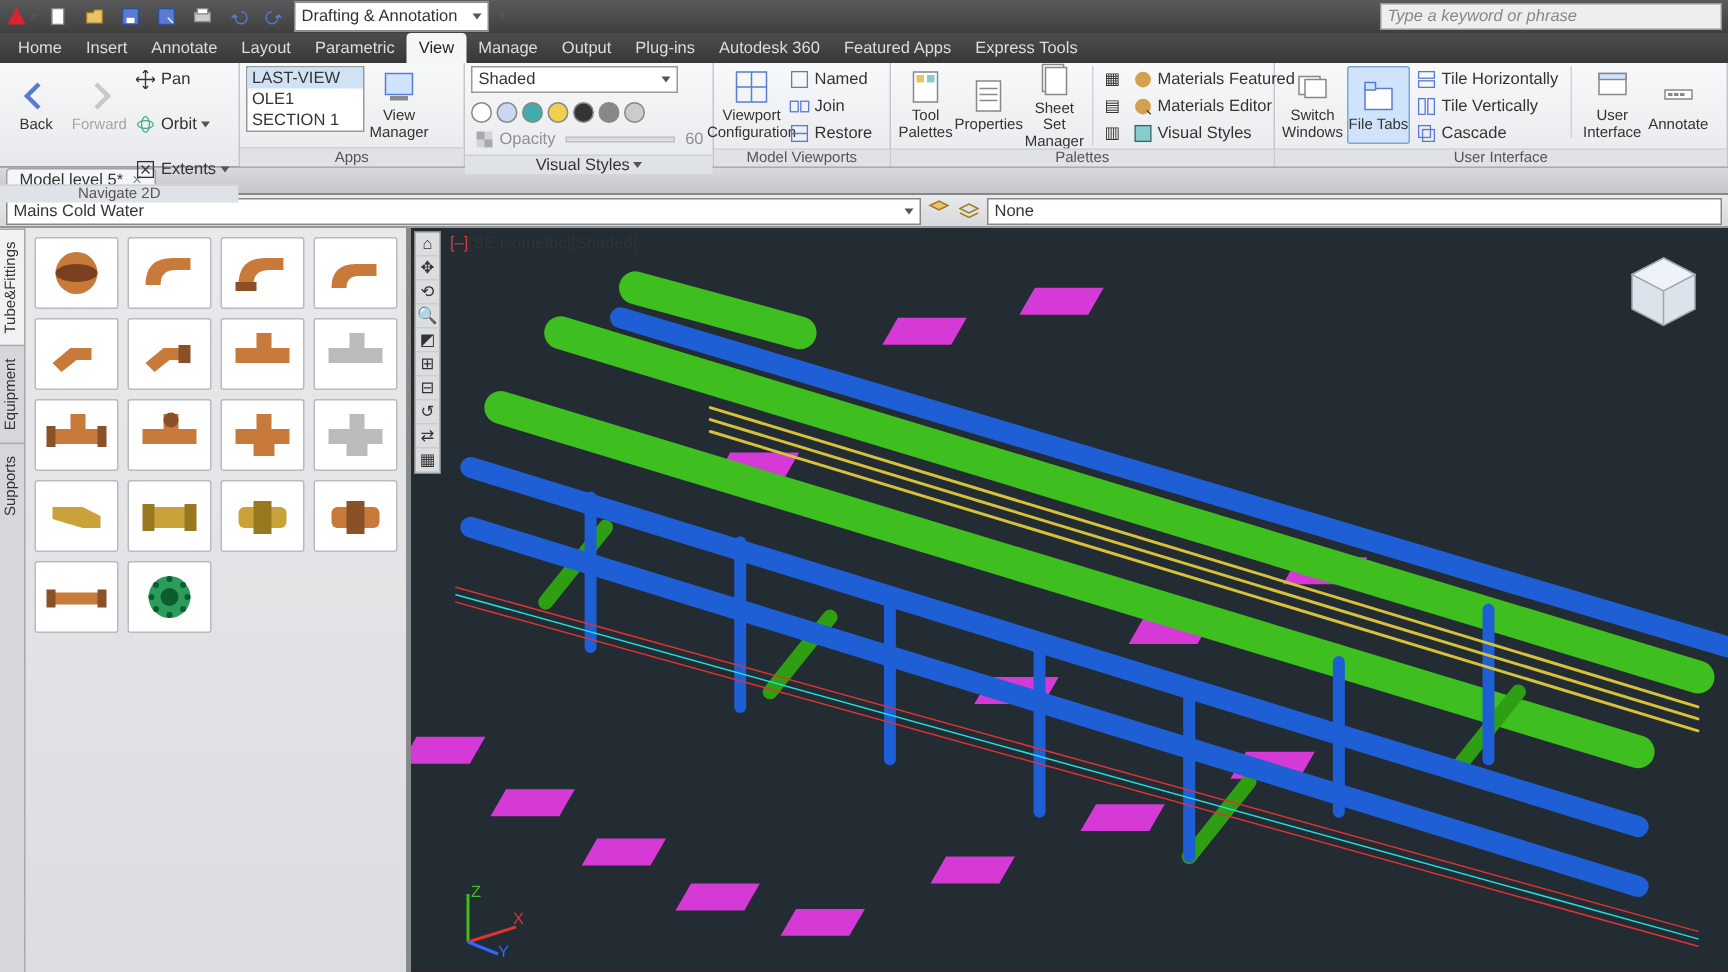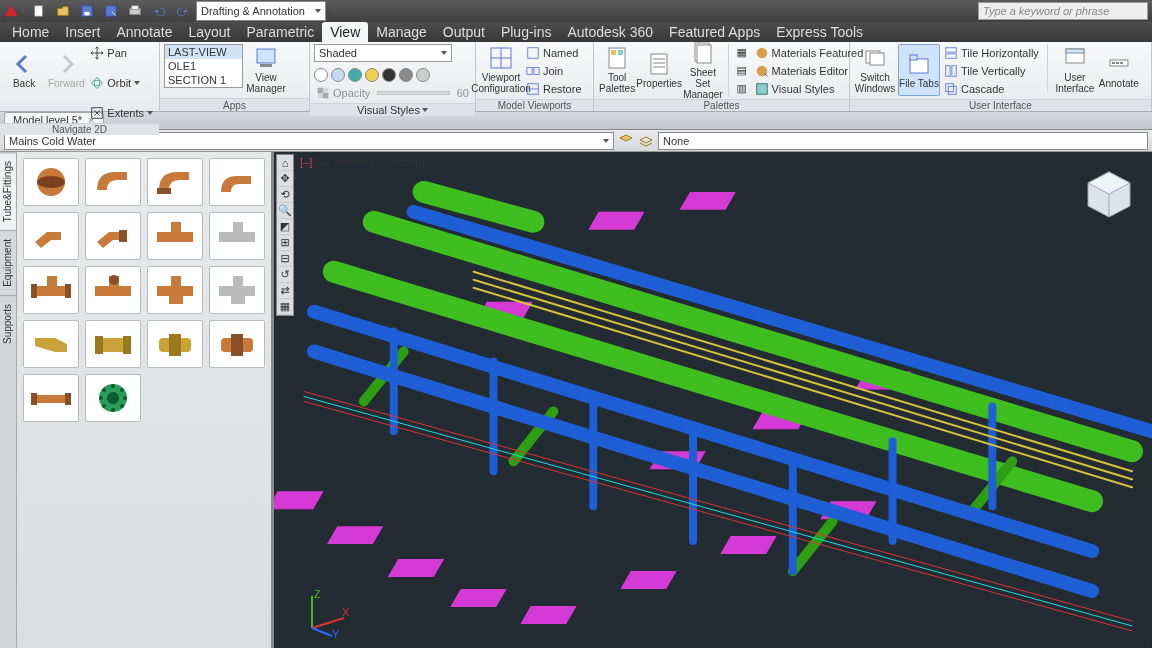--- a/index.html
+++ b/index.html
@@ -3,23 +3,23 @@
 <meta charset="utf-8">
 <style>
 *{box-sizing:border-box;margin:0;padding:0;font-family:"Segoe UI",Tahoma,sans-serif;font-size:11px;color:#333}
 body{width:1152px;height:648px;background:#444;overflow:hidden;position:relative}
 .qat{height:22px;background:linear-gradient(#5a5a5a,#3f3f3f);display:flex;align-items:center;padding:0 4px;gap:2px}
 .qat .logo{width:14px;height:14px;display:flex;align-items:center;justify-content:center}
 .qat .qbtn{width:22px;height:18px;display:flex;align-items:center;justify-content:center;cursor:pointer}
 .qat .qbtn svg{width:14px;height:14px}
 .workspace-dd{background:#fff;border:1px solid #888;height:20px;min-width:130px;display:flex;align-items:center;padding:0 4px;font-size:11px;justify-content:space-between}
 .qat .spacer{flex:1}
-.search-box{width:170px;height:18px;background:#eee;border:1px solid #999;padding:0 4px;color:#888;font-style:italic;display:flex;align-items:center}
+.search-box{width:228px;height:18px;background:#eee;border:1px solid #999;padding:0 4px;color:#888;font-style:italic;display:flex;align-items:center}
 .menubar{height:20px;background:linear-gradient(#4d4d4d,#383838);display:flex;align-items:stretch;padding-left:4px}
-.menubar .mitem{padding:0 8px;color:#ddd;display:flex;align-items:center;cursor:pointer;font-size:14px}
+.menubar .mitem{padding:0 8px;color:#ddd;display:flex;align-items:center;cursor:pointer;font-size:11px}
 .menubar .mitem.active{background:#f5f6f7;color:#222;border-top-left-radius:3px;border-top-right-radius:3px}
 .ribbon{height:70px;background:linear-gradient(#f8f9fa,#e7e9ec);border-bottom:1px solid #a8adb3;display:flex}
 .panel{border-right:1px solid #c4c7cc;display:flex;flex-direction:column;position:relative}
 .panel-body{flex:1;display:flex;align-items:flex-start;padding:2px 4px;gap:2px}
 .panel-title{height:14px;background:#dfe2e6;border-top:1px solid #cfd3d8;text-align:center;font-size:10px;color:#555;display:flex;align-items:center;justify-content:center;gap:2px}
 .bigbtn{display:flex;flex-direction:column;align-items:center;justify-content:center;width:42px;height:52px;cursor:pointer;border:1px solid transparent;border-radius:2px}
 .bigbtn .ic{width:24px;height:24px;margin-bottom:2px;display:flex;align-items:center;justify-content:center}
 .bigbtn .lbl{font-size:10px;text-align:center;line-height:1.1}
 .smallrow{display:flex;align-items:center;height:17px;gap:3px;cursor:pointer;padding:0 2px;font-size:10px;white-space:nowrap}
 .smallrow .ic{width:14px;height:14px;display:flex;align-items:center;justify-content:center}

